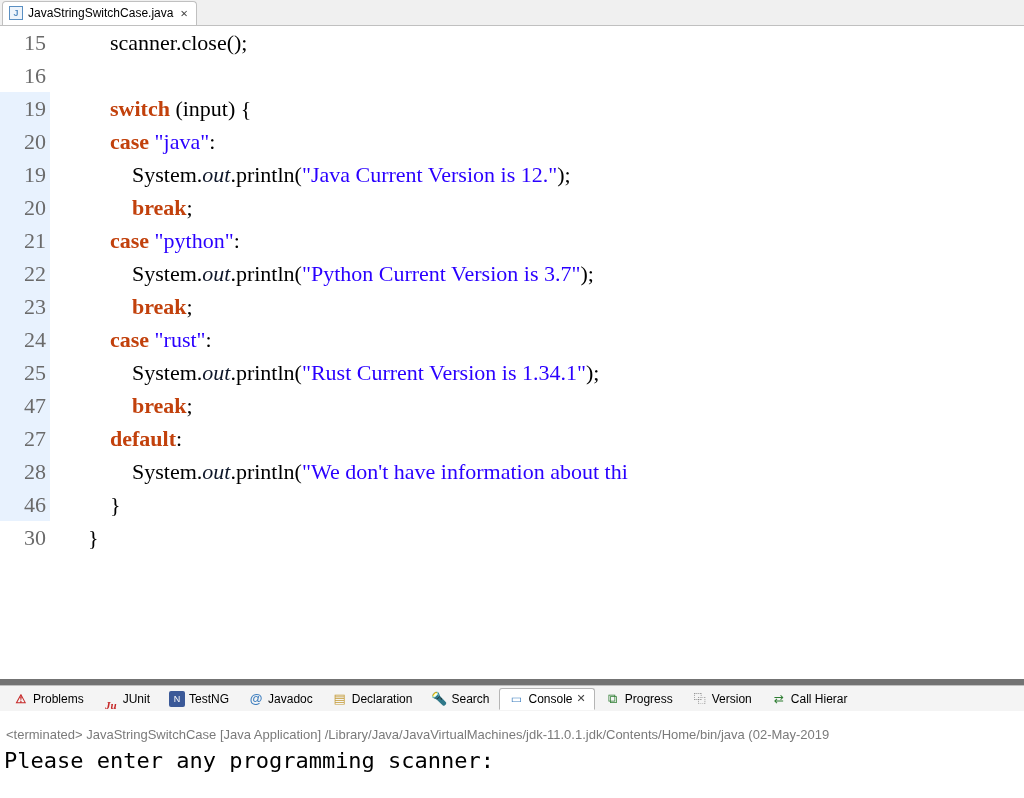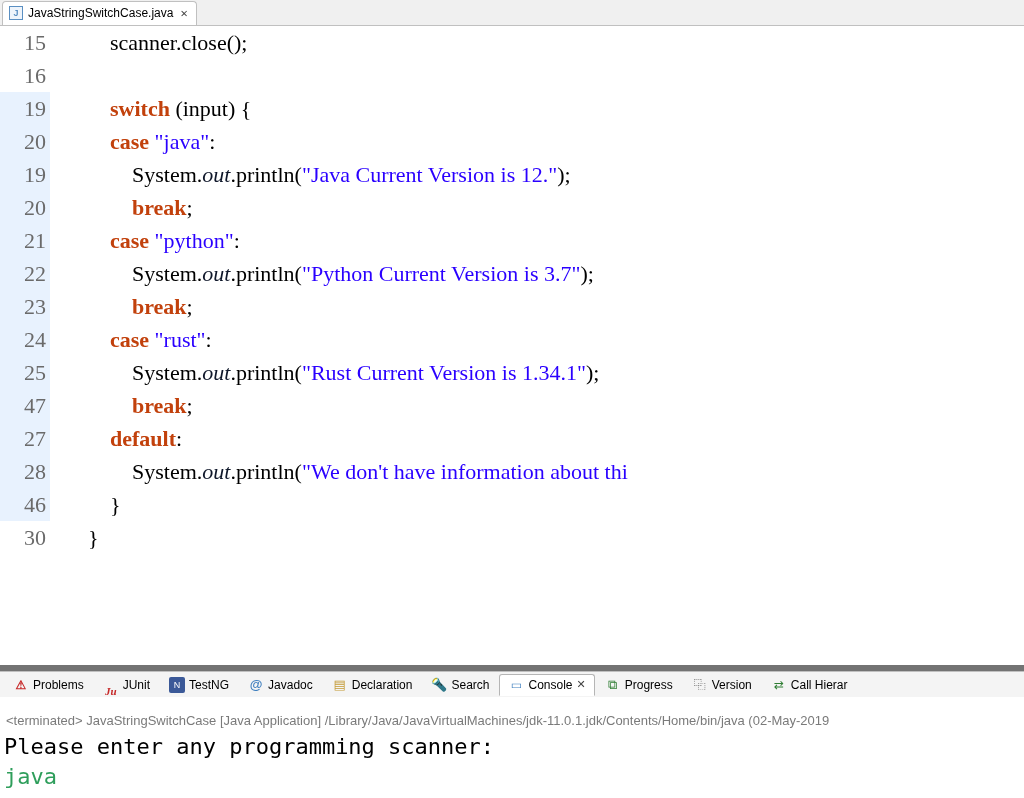--- a/index.html
+++ b/index.html
@@ -117,21 +117,21 @@
   .ico-decl     { color:#c49a36; font-size:13px; }
   .ico-search   { color:#444; font-size:13px; }
   .ico-console  { color:#3f7fbf; font-size:12px; }
   .ico-progress { color:#2e7d32; font-size:13px; }
   .ico-diagrams { color:#444; font-size:12px; }
   .ico-callh    { color:#2e7d32; font-size:12px; }
   
   .console {
     flex: 0 0 auto;
     font-family: "Consolas","Menlo","Monaco",monospace;
-    padding: 6px 4px 6px 4px;
+    padding: 6px 4px 22px 4px;
   }
   .console .meta {
     font-family: "Segoe UI", Tahoma, sans-serif;
     font-size: 13px;
     color: #7a7a7a;
     padding: 10px 0 4px 2px;
     white-space: nowrap;
     overflow: hidden;
   }
   .console .cout {
@@ -221,14 +221,14 @@
       <span>Version</span>
     </div>
     <div class="vtab">
       <span class="ico ico-callh">⇄</span>
       <span>Call Hierar</span>
     </div>
   </div>
 
 <div class="console">
   <div class="meta">&lt;terminated&gt; JavaStringSwitchCase [Java Application] /Library/Java/JavaVirtualMachines/jdk-11.0.1.jdk/Contents/Home/bin/java (02-May-2019</div>
-  <div class="cout" id="cout"><div class="cout-black">Please enter any programming scanner:</div><div class="cout-input">java</div></div>
+  <div class="cout" id="cout"><div class="cout-black">Please enter any programming scanner:</div></div>
 </div>
 
 </body></html>

